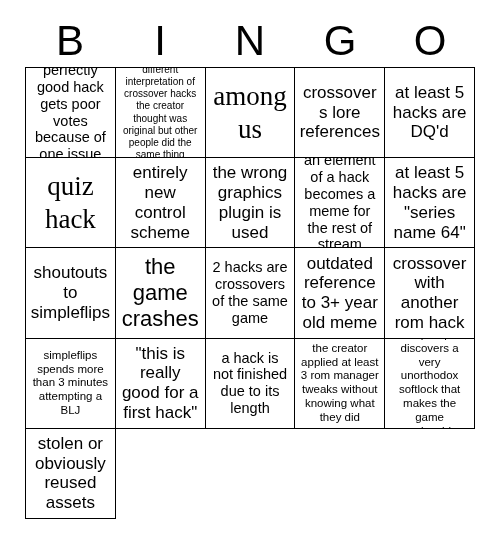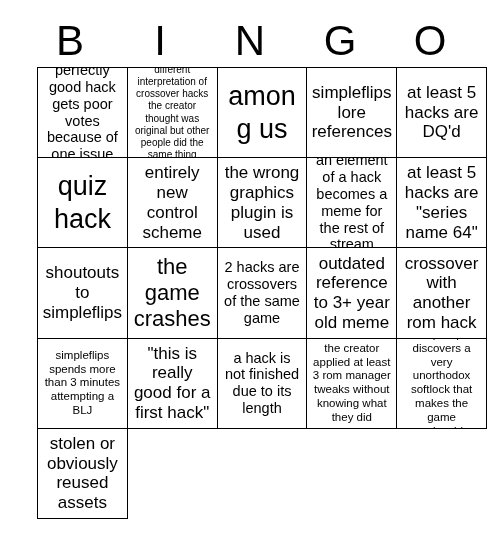--- a/index.html
+++ b/index.html
@@ -40,21 +40,21 @@
     justify-content: center;
     font-size: 42px;
     font-weight: 400;
     line-height: 1;
     letter-spacing: 0px;
   }
 
   
   #bingo-grid {
     position: absolute;
-    left: 37px;
+    left: 25px;
     top: 67px;
     width: 450px;
     height: 452px;
     display: grid;
     grid-template-columns: repeat(5, 1fr);
     grid-template-rows: repeat(5, 1fr);
     border-top: 1.5px solid #000;
     border-left: 1.5px solid #000;
     box-sizing: border-box;
     background: #ffffff;
@@ -72,21 +72,21 @@
     background: #ffffff;
   }
   .cell-text {
     display: block;
     width: 100%;
     line-height: 1.14;
     word-wrap: break-word;
   }
 
   
-  .fs-xxl .cell-text { font-size: 27px; line-height: 1.2; }
+  .fs-xxl .cell-text { font-size: 27px; line-height: 1.2; font-family: Liberation Serif, serif; }
   .fs-xl  .cell-text { font-size: 22px; line-height: 1.17; }
   .fs-lg  .cell-text { font-size: 17px; line-height: 1.16; }
   .fs-md  .cell-text { font-size: 14.5px; line-height: 1.16; }
   .fs-sm  .cell-text { font-size: 11.5px; line-height: 1.2; }
   .fs-xs  .cell-text { font-size: 10px; line-height: 1.22; }
 </style>
 </head>
 <body>
 
 <div id="bingo-card">
@@ -103,21 +103,21 @@
       <div class="bingo-cell fs-md">
         <span class="cell-text">perfectly good hack gets poor votes because of one issue</span>
       </div>
       <div class="bingo-cell fs-xs">
         <span class="cell-text">different interpretation of crossover hacks the creator thought was original but other people did the same thing</span>
       </div>
       <div class="bingo-cell fs-xxl">
         <span class="cell-text">among us</span>
       </div>
       <div class="bingo-cell fs-lg">
-        <span class="cell-text">simpleflips lore references</span>
+        <span class="cell-text">crossovers lore references</span>
       </div>
       <div class="bingo-cell fs-lg">
         <span class="cell-text">at least 5 hacks are DQ'd</span>
       </div>
       <div class="bingo-cell fs-xxl">
         <span class="cell-text">quiz hack</span>
       </div>
       <div class="bingo-cell fs-lg">
         <span class="cell-text">entirely new control scheme</span>
       </div>

